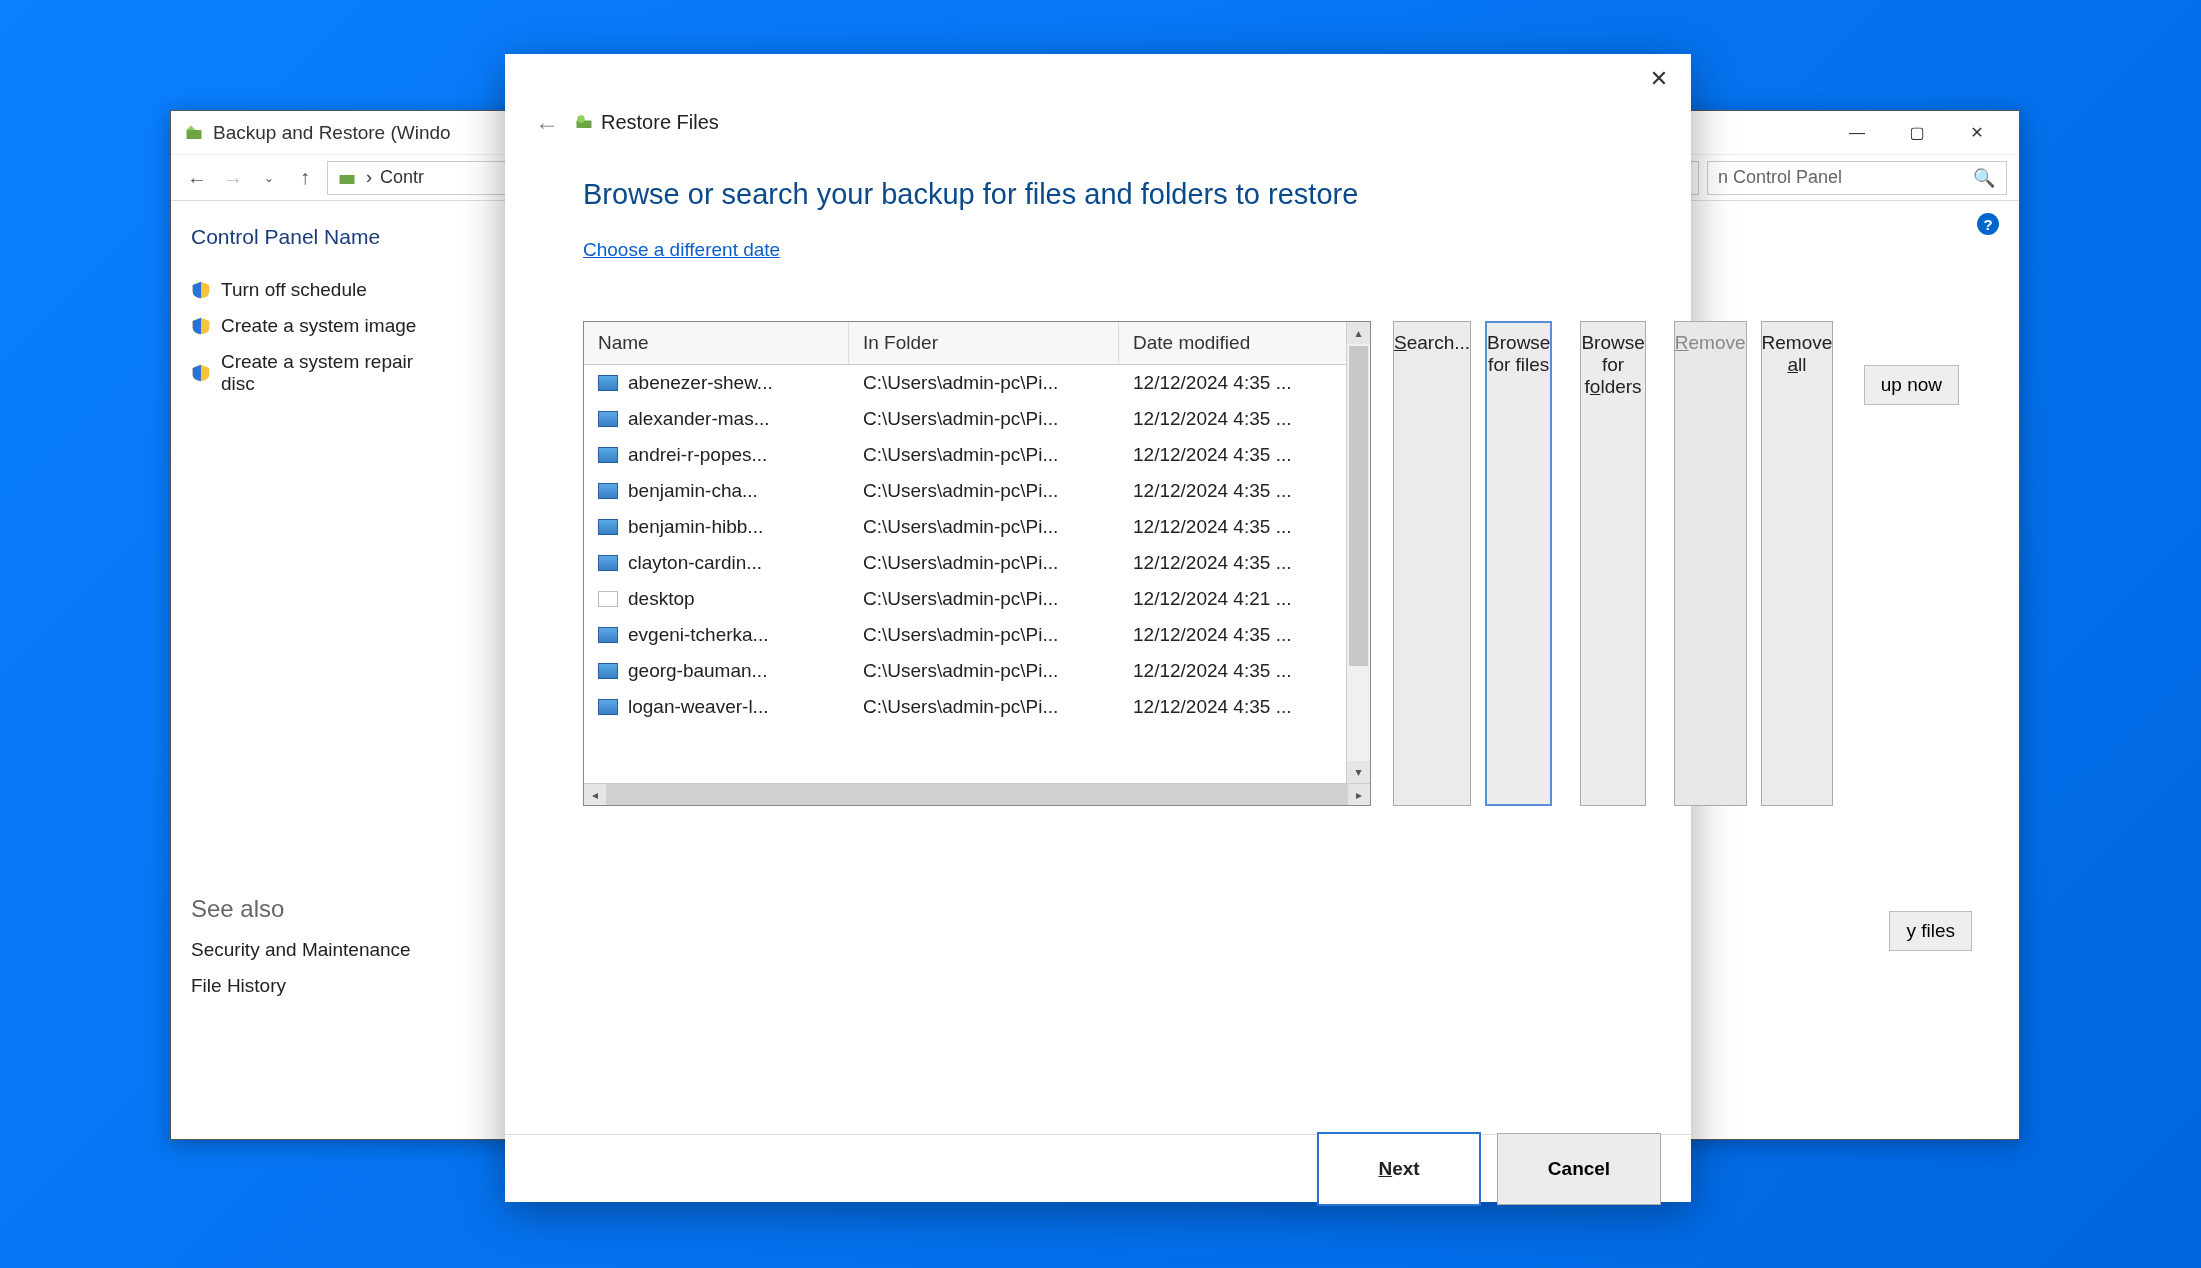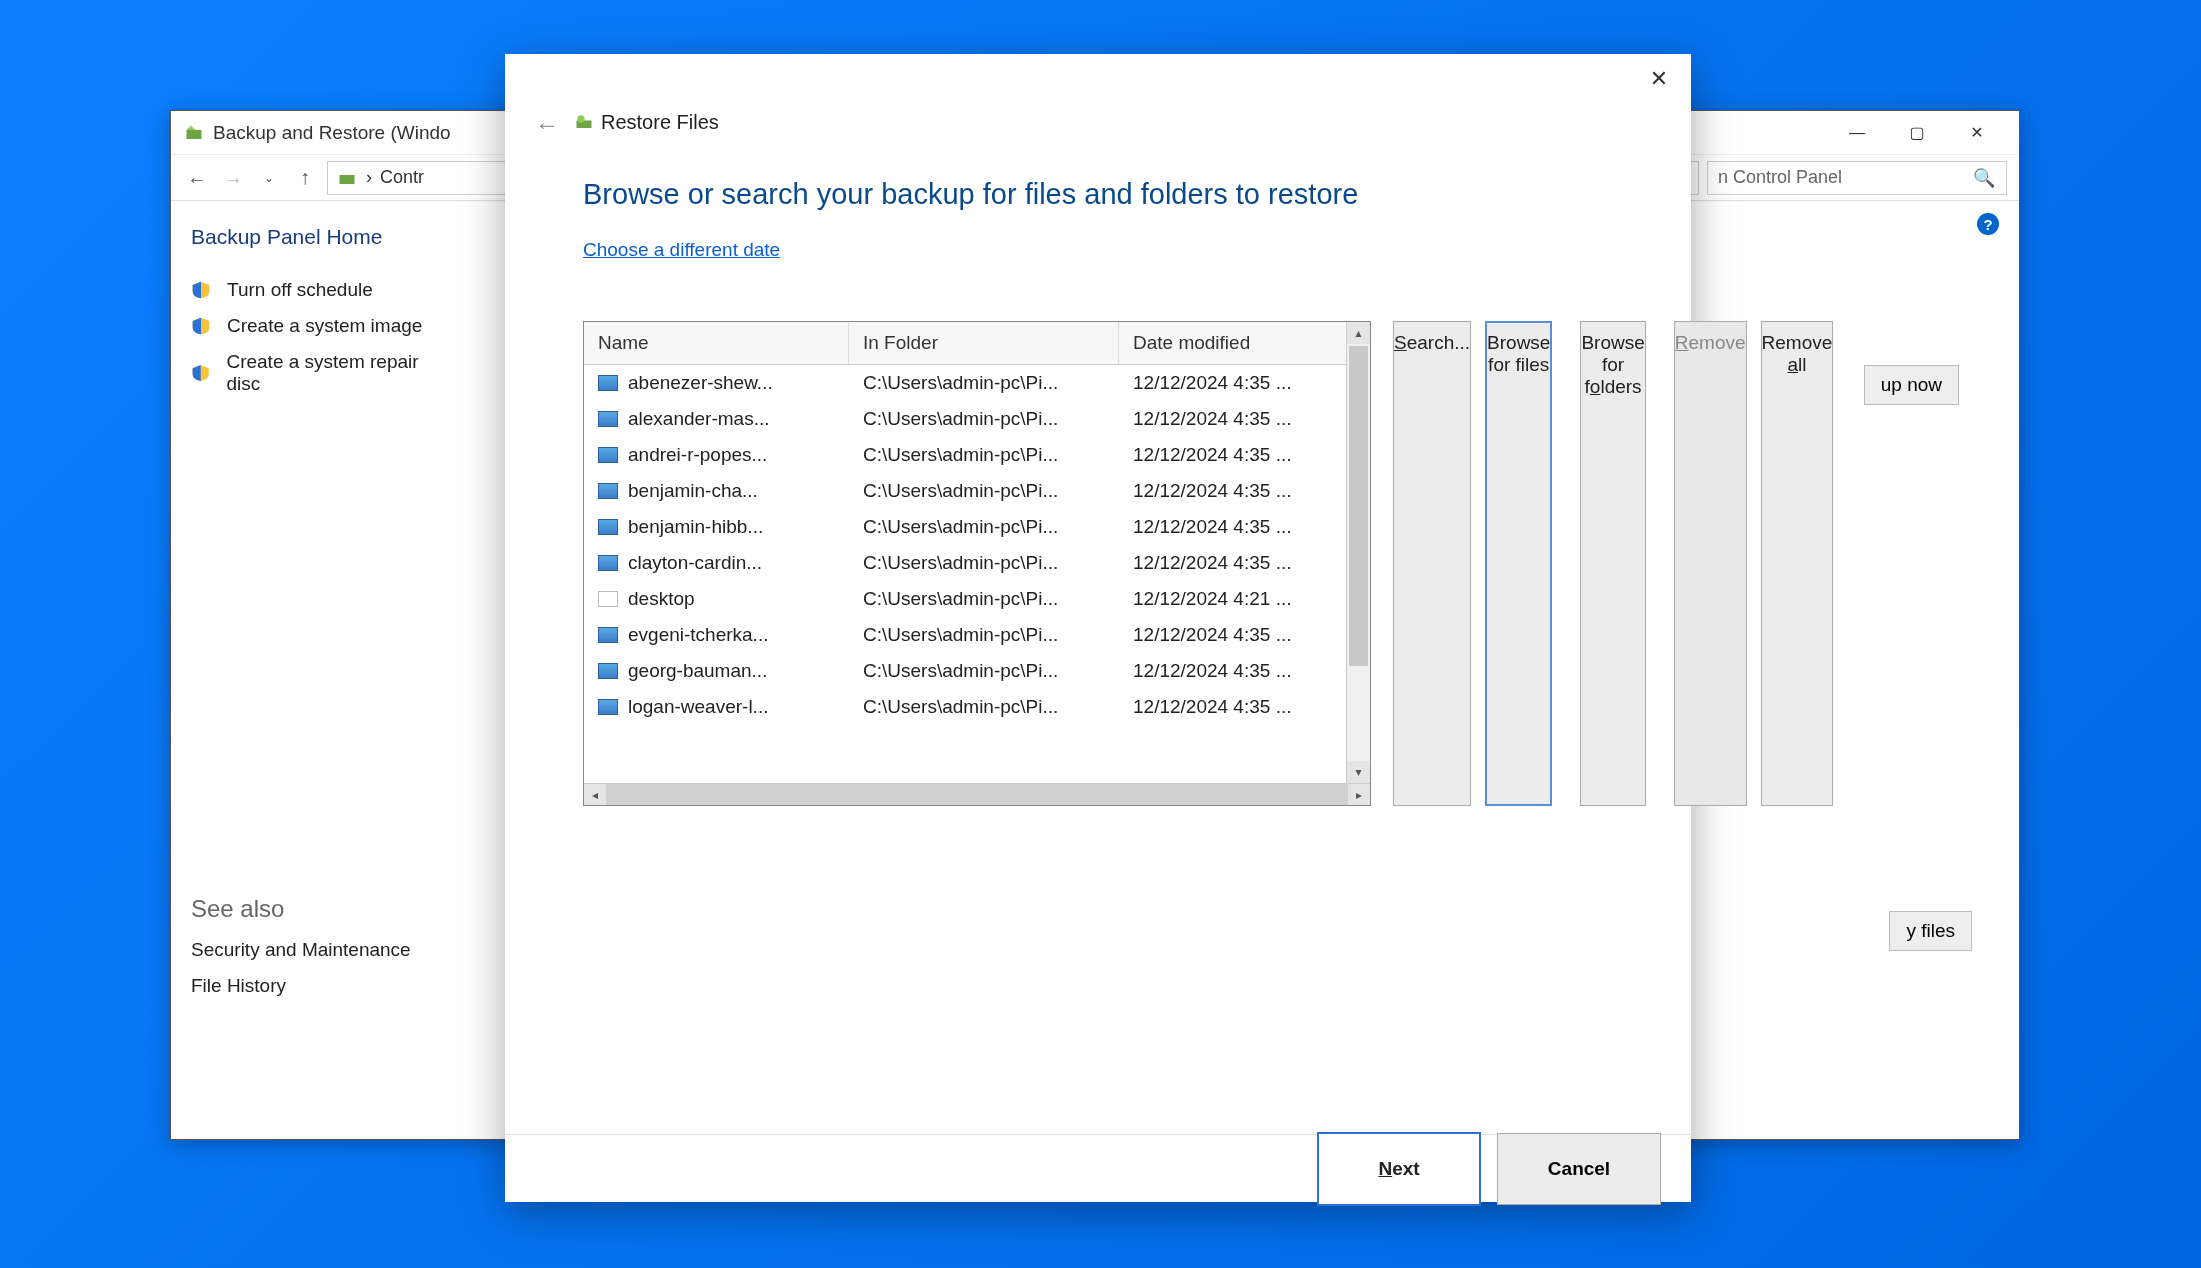--- a/index.html
+++ b/index.html
@@ -12,21 +12,21 @@
 .win-controls { display: flex; gap: 0; }
 .win-btn { width: 60px; height: 44px; display: flex; align-items: center; justify-content: center; font-size: 16px; color: #333; }
 .bg-toolbar { height: 46px; display: flex; align-items: center; padding: 0 12px; border-bottom: 1px solid #ddd; gap: 8px; }
 .nav-arrow { width: 28px; height: 28px; display: flex; align-items: center; justify-content: center; color: #555; font-size: 20px; }
 .nav-arrow.disabled { color: #bbb; }
 .breadcrumb-box { flex: 1; border: 1px solid #ccc; height: 34px; display: flex; align-items: center; padding: 0 8px; gap: 8px; font-size: 18px; color: #333; }
 .search-box { width: 300px; border: 1px solid #ccc; height: 34px; display: flex; align-items: center; padding: 0 10px; font-size: 18px; color: #666; justify-content: space-between; }
 .bg-content { display: flex; height: calc(100% - 90px); }
 .bg-sidebar { width: 300px; padding: 24px 20px; }
 .cp-home { font-size: 21px; color: #1a3c7c; margin-bottom: 30px; }
-.sidebar-link { display: flex; align-items: center; gap: 16px; font-size: 19px; color: #222; margin-bottom: 14px; }
+.sidebar-link { display: flex; align-items: center; gap: 10px; font-size: 19px; color: #222; margin-bottom: 14px; }
 .shield { width: 20px; height: 20px; }
 .see-also { margin-top: 500px; }
 .see-also-title { font-size: 24px; color: #666; margin-bottom: 16px; }
 .bg-main { flex: 1; padding: 20px; position: relative; }
 .help-icon { position: absolute; right: 20px; top: 12px; width: 22px; height: 22px; border-radius: 50%; background: #0066cc; color: #fff; display: flex; align-items: center; justify-content: center; font-size: 15px; font-weight: bold; }
 .backup-btn { position: absolute; right: 60px; top: 164px; padding: 8px 16px; background: #eee; border: 1px solid #bbb; font-size: 19px; }
 .restore-btn { position: absolute; right: 47px; top: 710px; padding: 8px 16px; background: #eee; border: 1px solid #bbb; font-size: 19px; }
 
 
 .dialog { position: absolute; left: 505px; top: 54px; width: 1186px; height: 1148px; background: #fff; box-shadow: 0 10px 40px rgba(0,0,0,0.35); }
@@ -106,21 +106,21 @@
       <span>›</span>
       <span>Contr</span>
     </div>
     <div class="search-box">
       <span>n Control Panel</span>
       <span>🔍</span>
     </div>
   </div>
   <div class="bg-content">
     <div class="bg-sidebar">
-      <div class="cp-home">Backup Panel Home</div>
+      <div class="cp-home">Control Panel Name</div>
       <div class="sidebar-link">
         <svg class="shield" viewBox="0 0 24 24">
             <path d="M12 2 L22 6 L22 14 Q22 20 12 22 Q2 20 2 14 L2 6 Z" fill="#f9c23c"></path>
             <path d="M12 2 L12 22 Q2 20 2 14 L2 6 Z" fill="#2a72d4"></path>
           </svg>
         <span>Turn off schedule</span>
       </div>
       <div class="sidebar-link">
         <svg class="shield" viewBox="0 0 24 24">
             <path d="M12 2 L22 6 L22 14 Q22 20 12 22 Q2 20 2 14 L2 6 Z" fill="#f9c23c"></path>

